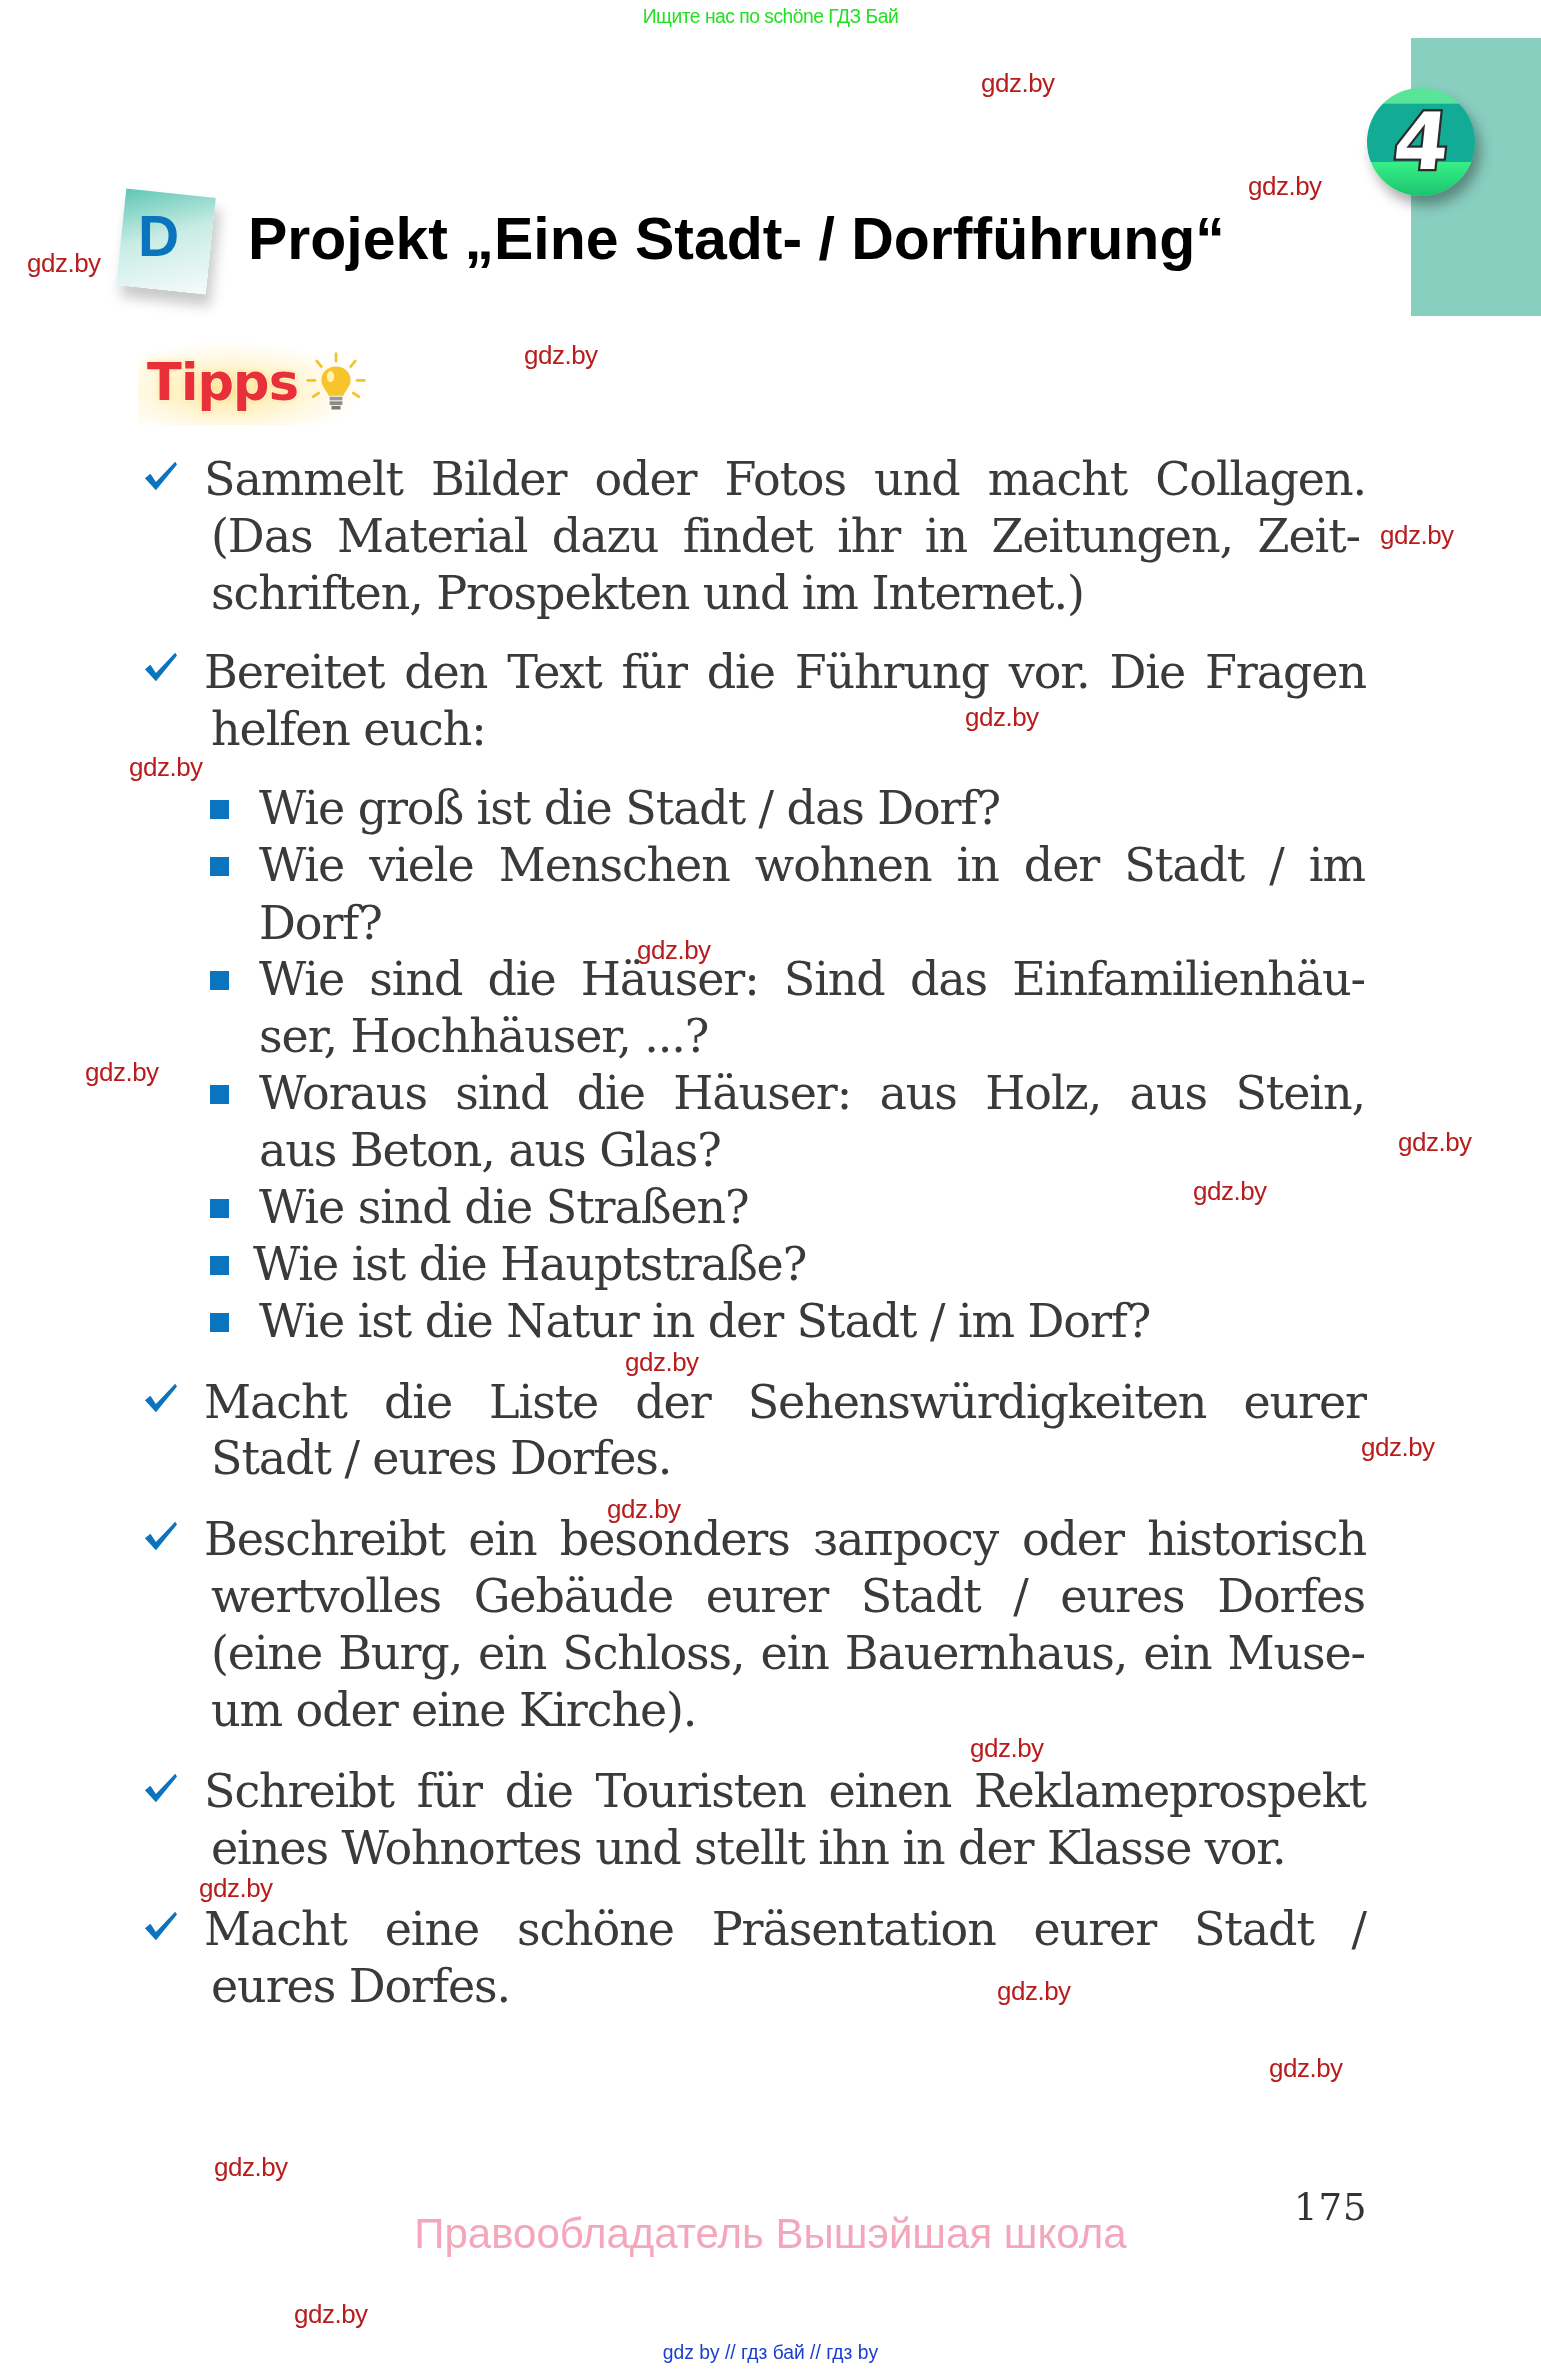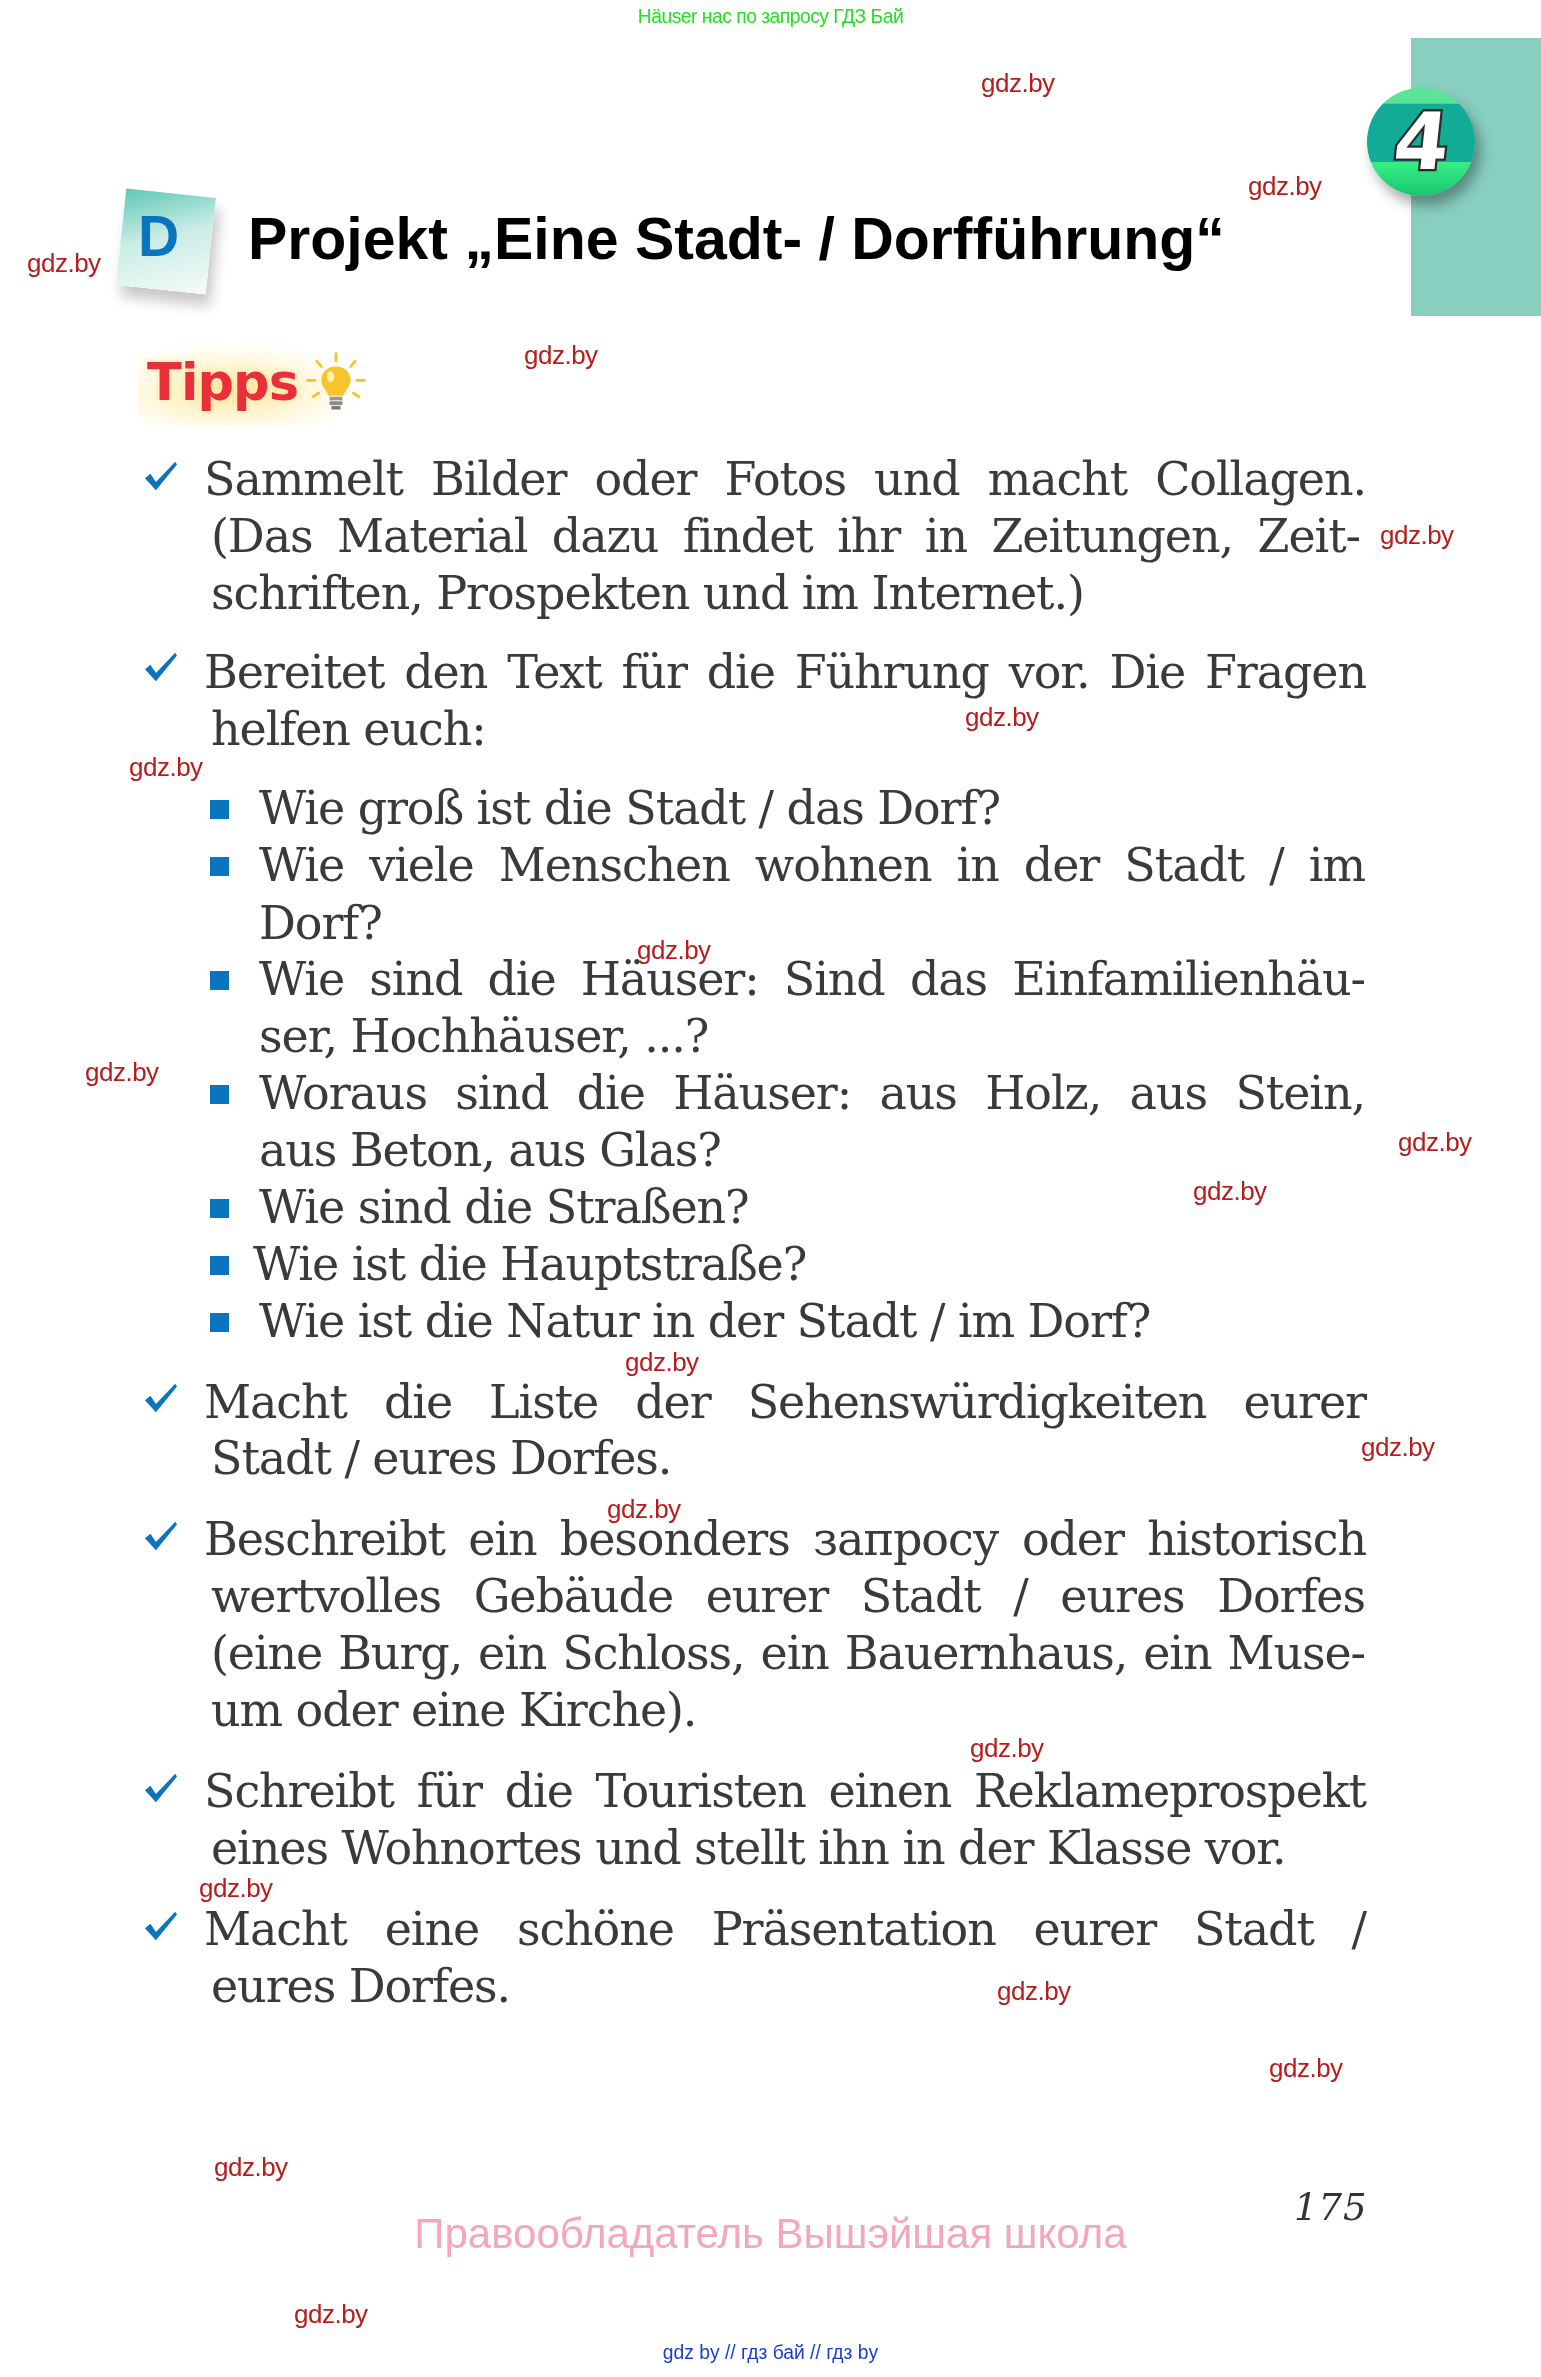--- a/index.html
+++ b/index.html
@@ -67,35 +67,35 @@
   .justified { text-align: justify; text-align-last: justify; }
   .check-icon { position: absolute; width: 37px; height: 33px; }
   .square-icon { position: absolute; width: 19.3px; height: 19.3px; background: #0a74bf; }
 
   .wm {
     position: absolute; font-family: "Liberation Sans", sans-serif; font-size: 26px; color: #b91c1c;
     letter-spacing: -0.5px; line-height: 1;
   }
   .page-number {
     position: absolute; left: 1294px; top: 2189px; font-family: "DejaVu Serif", serif;
-    font-size: 37px; color: #333333; line-height: 1; letter-spacing: 0.9px; font-style: italic;
+    font-size: 37px; color: #333333; line-height: 1; letter-spacing: 0.9px;
   }
   .rights {
     position: absolute; left: 0; width: 1541px; top: 2213px; text-align: center;
     font-family: "Liberation Sans", sans-serif; font-size: 42px; color: #f4a7bc; line-height: 1;
   }
   .footer-links {
     position: absolute; left: 0; width: 1541px; top: 2343px; text-align: center;
     font-family: "Liberation Sans", sans-serif; font-size: 19.3px; color: #1a3fd0; line-height: 1;
   }
 </style>
 </head>
 <body>
 
-<div class="top-banner">Häuser нас по запросу ГДЗ Бай</div>
+<div class="top-banner">Ищите нас по schöne ГДЗ Бай</div>
 
 <div class="chapter-tab"></div>
 <div class="chapter-badge">
   <span>4</span>
 </div>
 
 <div class="section-letter-card"></div>
 <div class="section-letter">D</div>
 <h1 class="page-title">Projekt „Eine Stadt- / Dorfführung“</h1>
 

